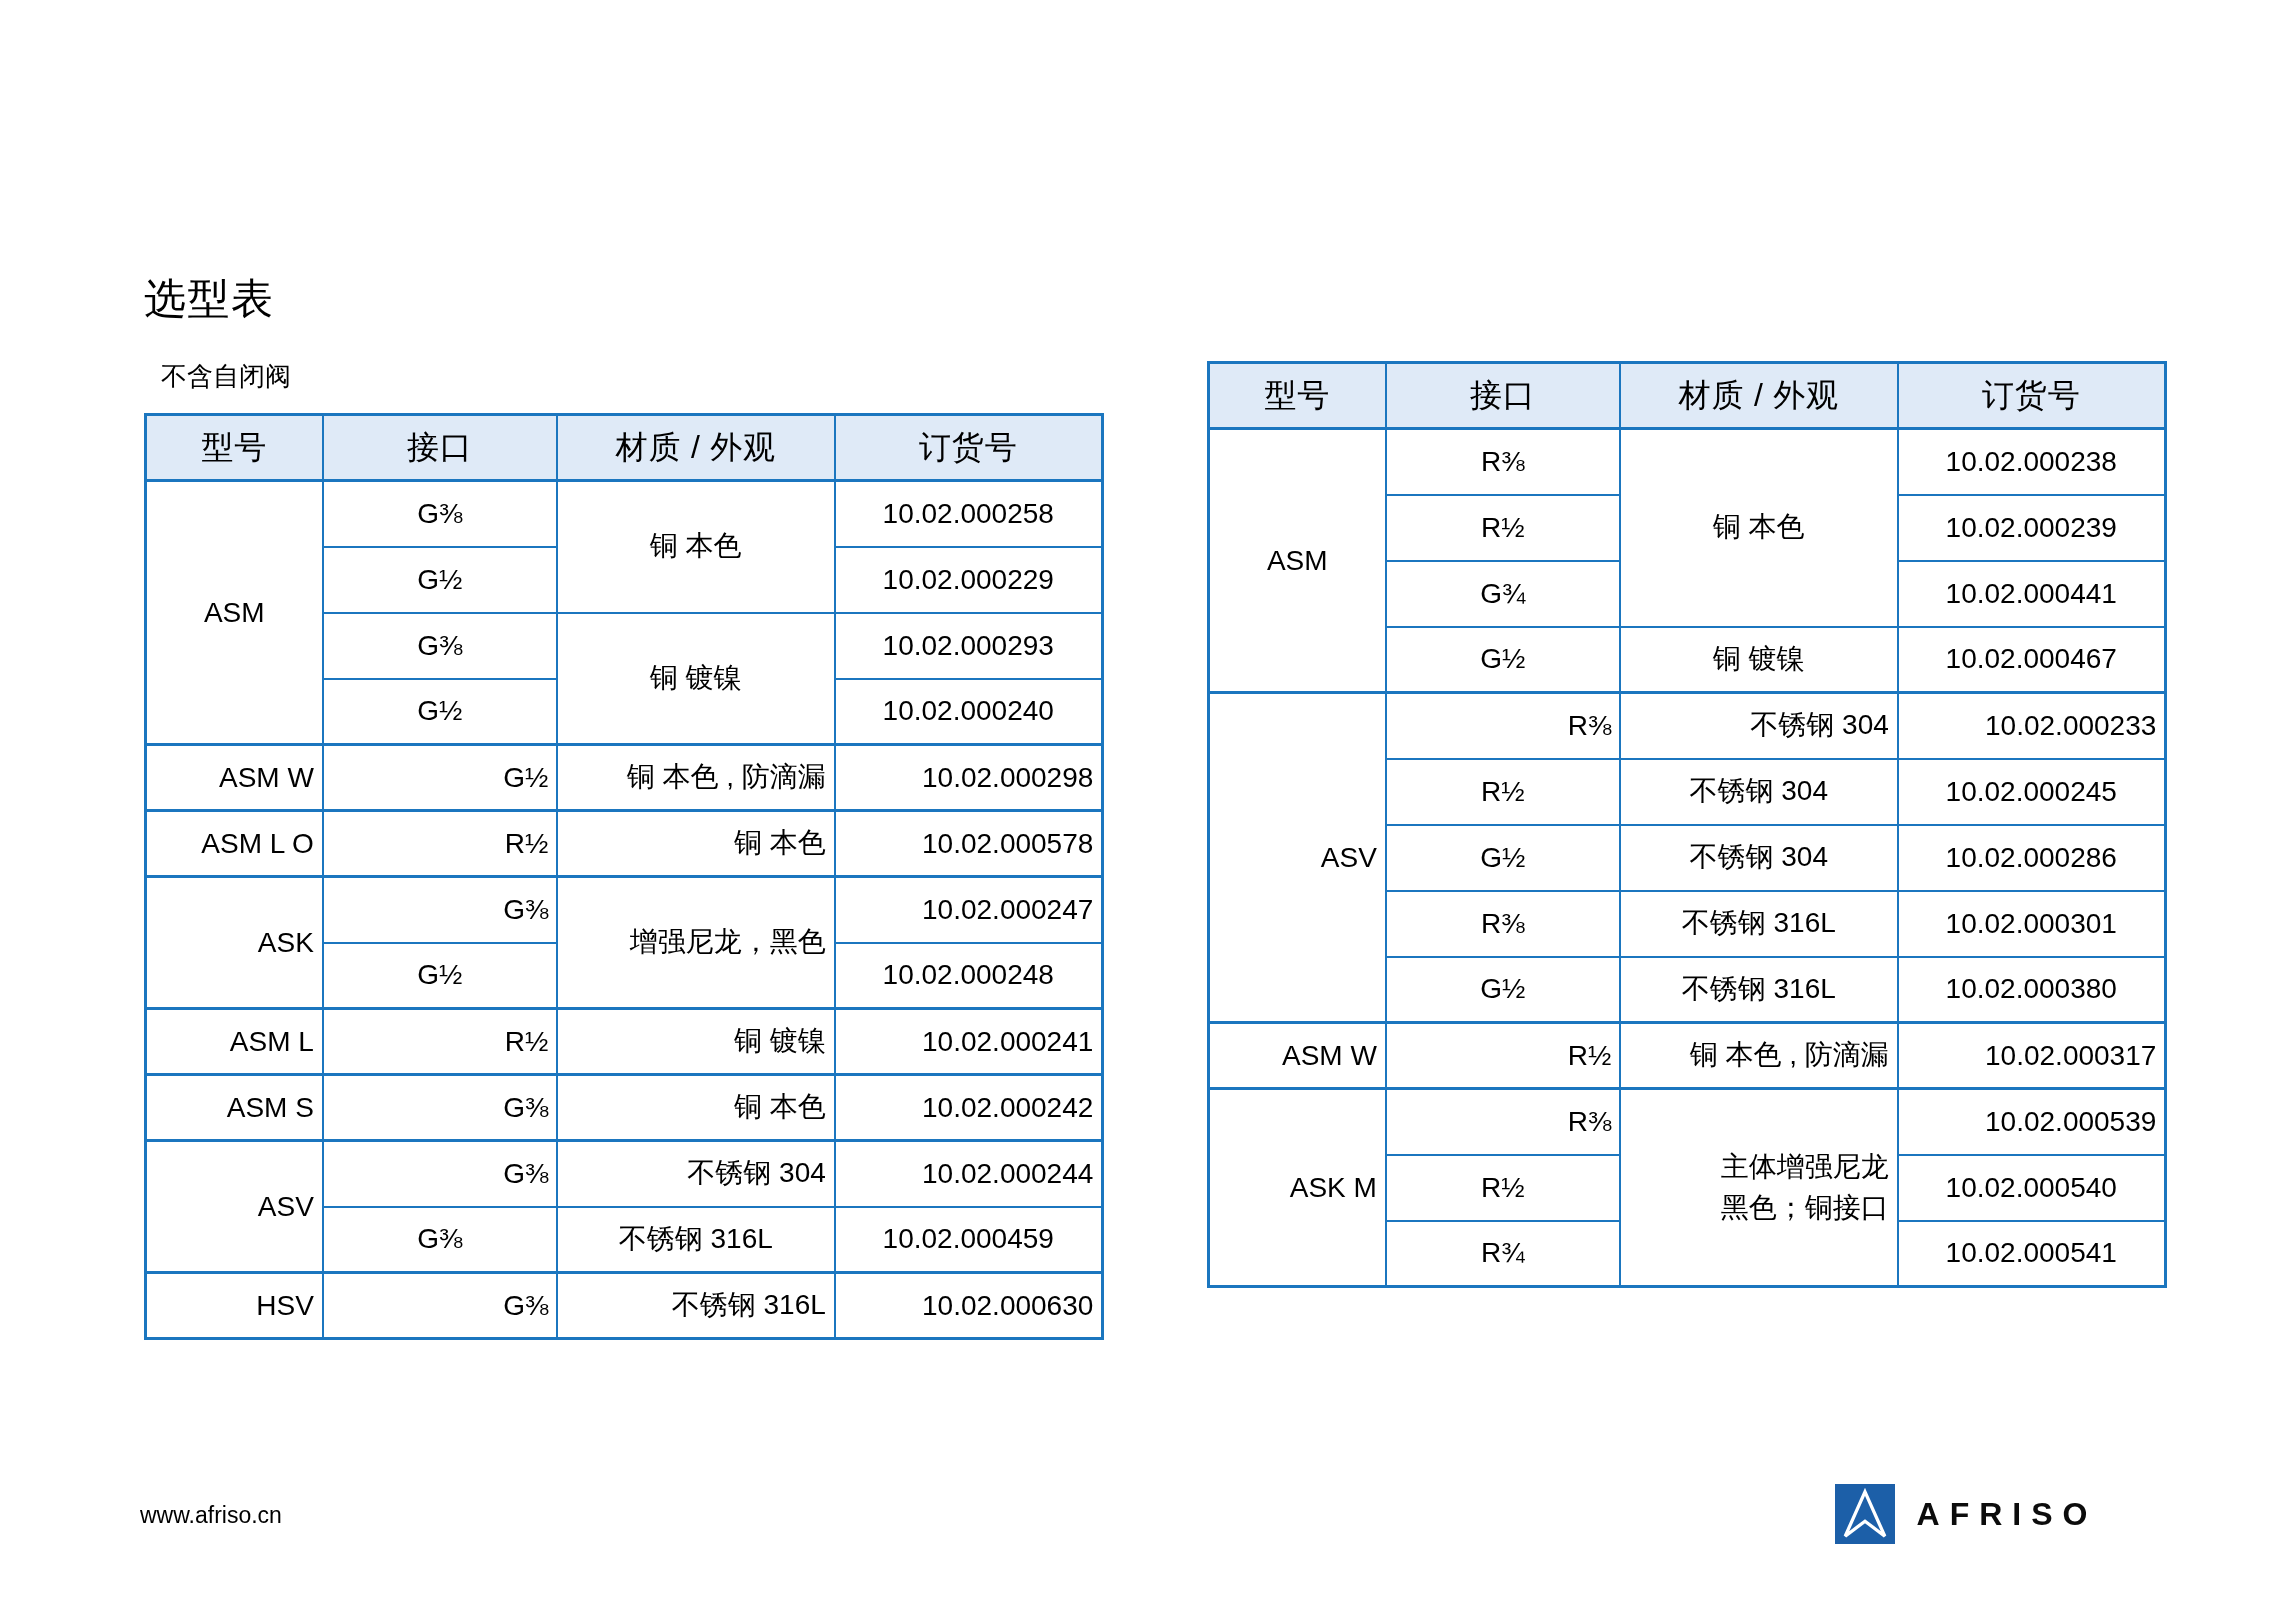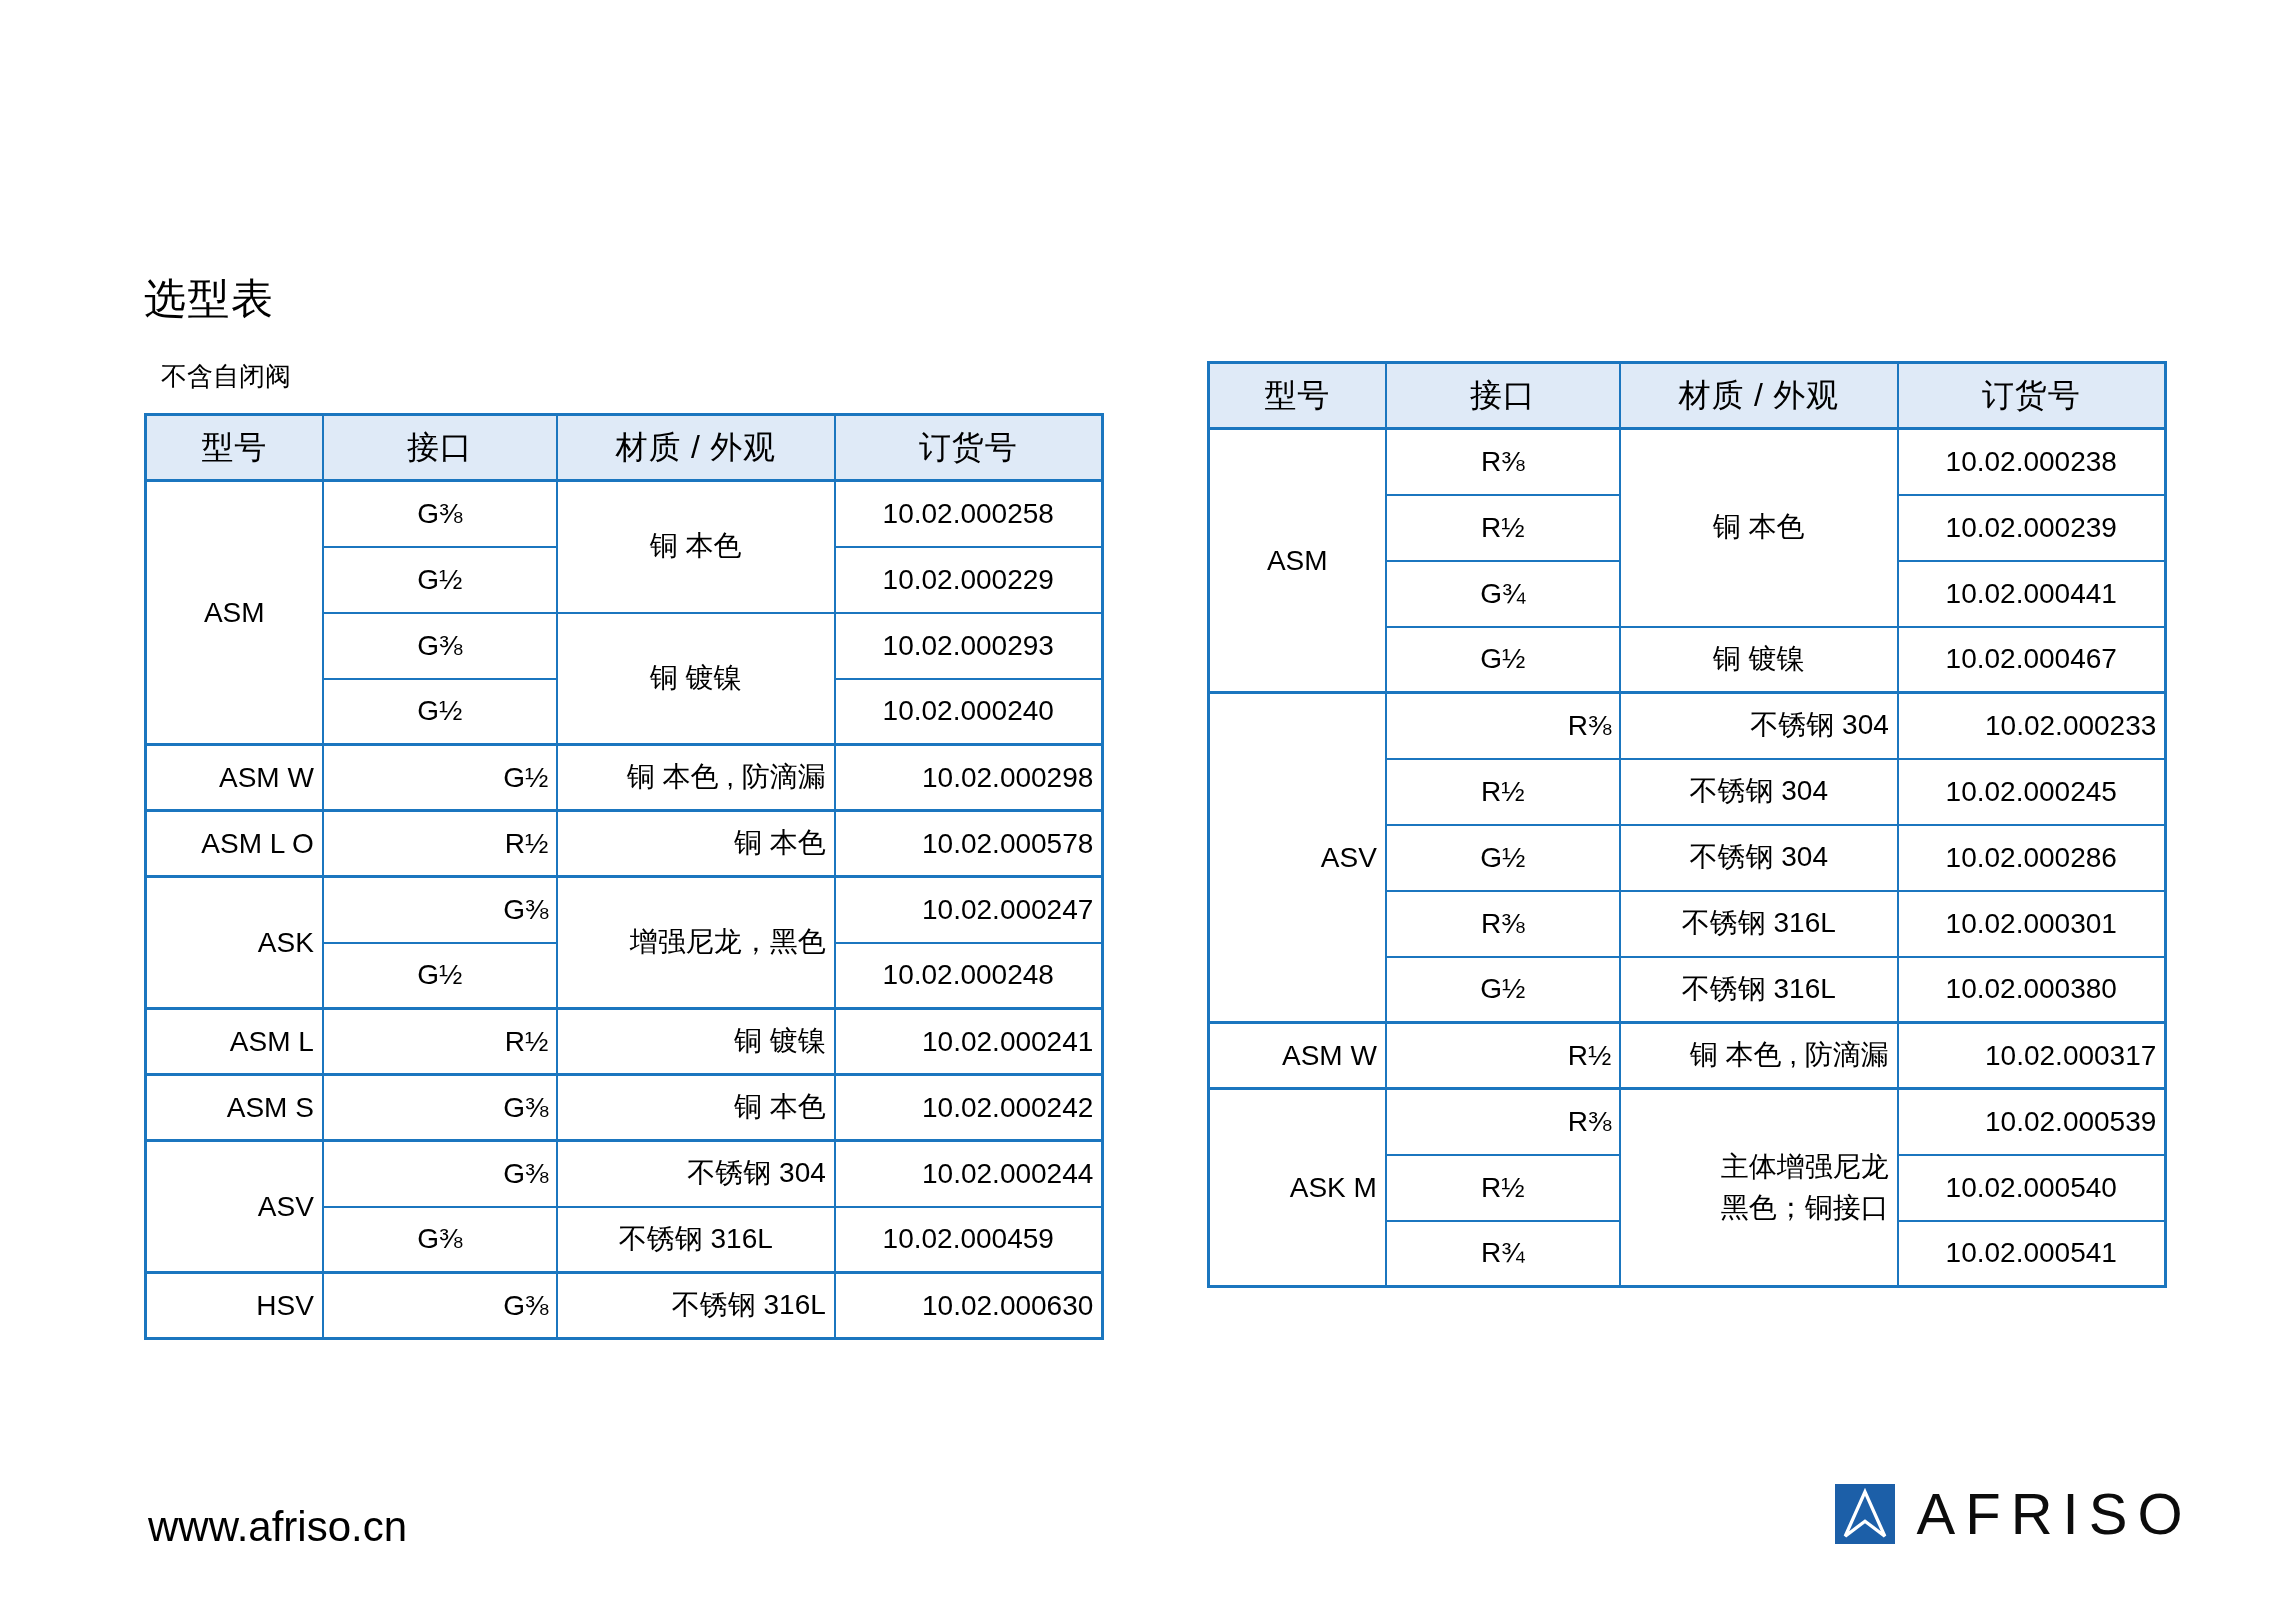--- a/index.html
+++ b/index.html
@@ -57,29 +57,29 @@
     border:2.3px solid var(--border-blue);
     text-align:center;vertical-align:middle;
     padding:0 7.7px;
     background:#ffffff;
   }
   tr.group-start td{border-top-width:3.9px;text-align:right;}
   td.material-cell{white-space:pre-line;line-height:1.45;}
 
   .footer-url{
     position:absolute;left:140px;top:1502px;
-    font-size:42px;line-height:1.2;margin-left:8px;
+    font-size:23px;line-height:1.2;
   }
   .logo{
     position:absolute;left:1835px;top:1484px;
     display:flex;align-items:center;gap:21.6px;
   }
   .logo-mark{display:block;}
   .logo-text{
-    font-size:58px;font-weight:400;letter-spacing:10px;
+    font-size:32px;font-weight:700;letter-spacing:10px;
     line-height:60px;color:#0c0c0c;
   }
 </style>
 </head>
 <body>
 
 <div class="page">
 
   <h2 class="subtitle">选型表</h2>
 

